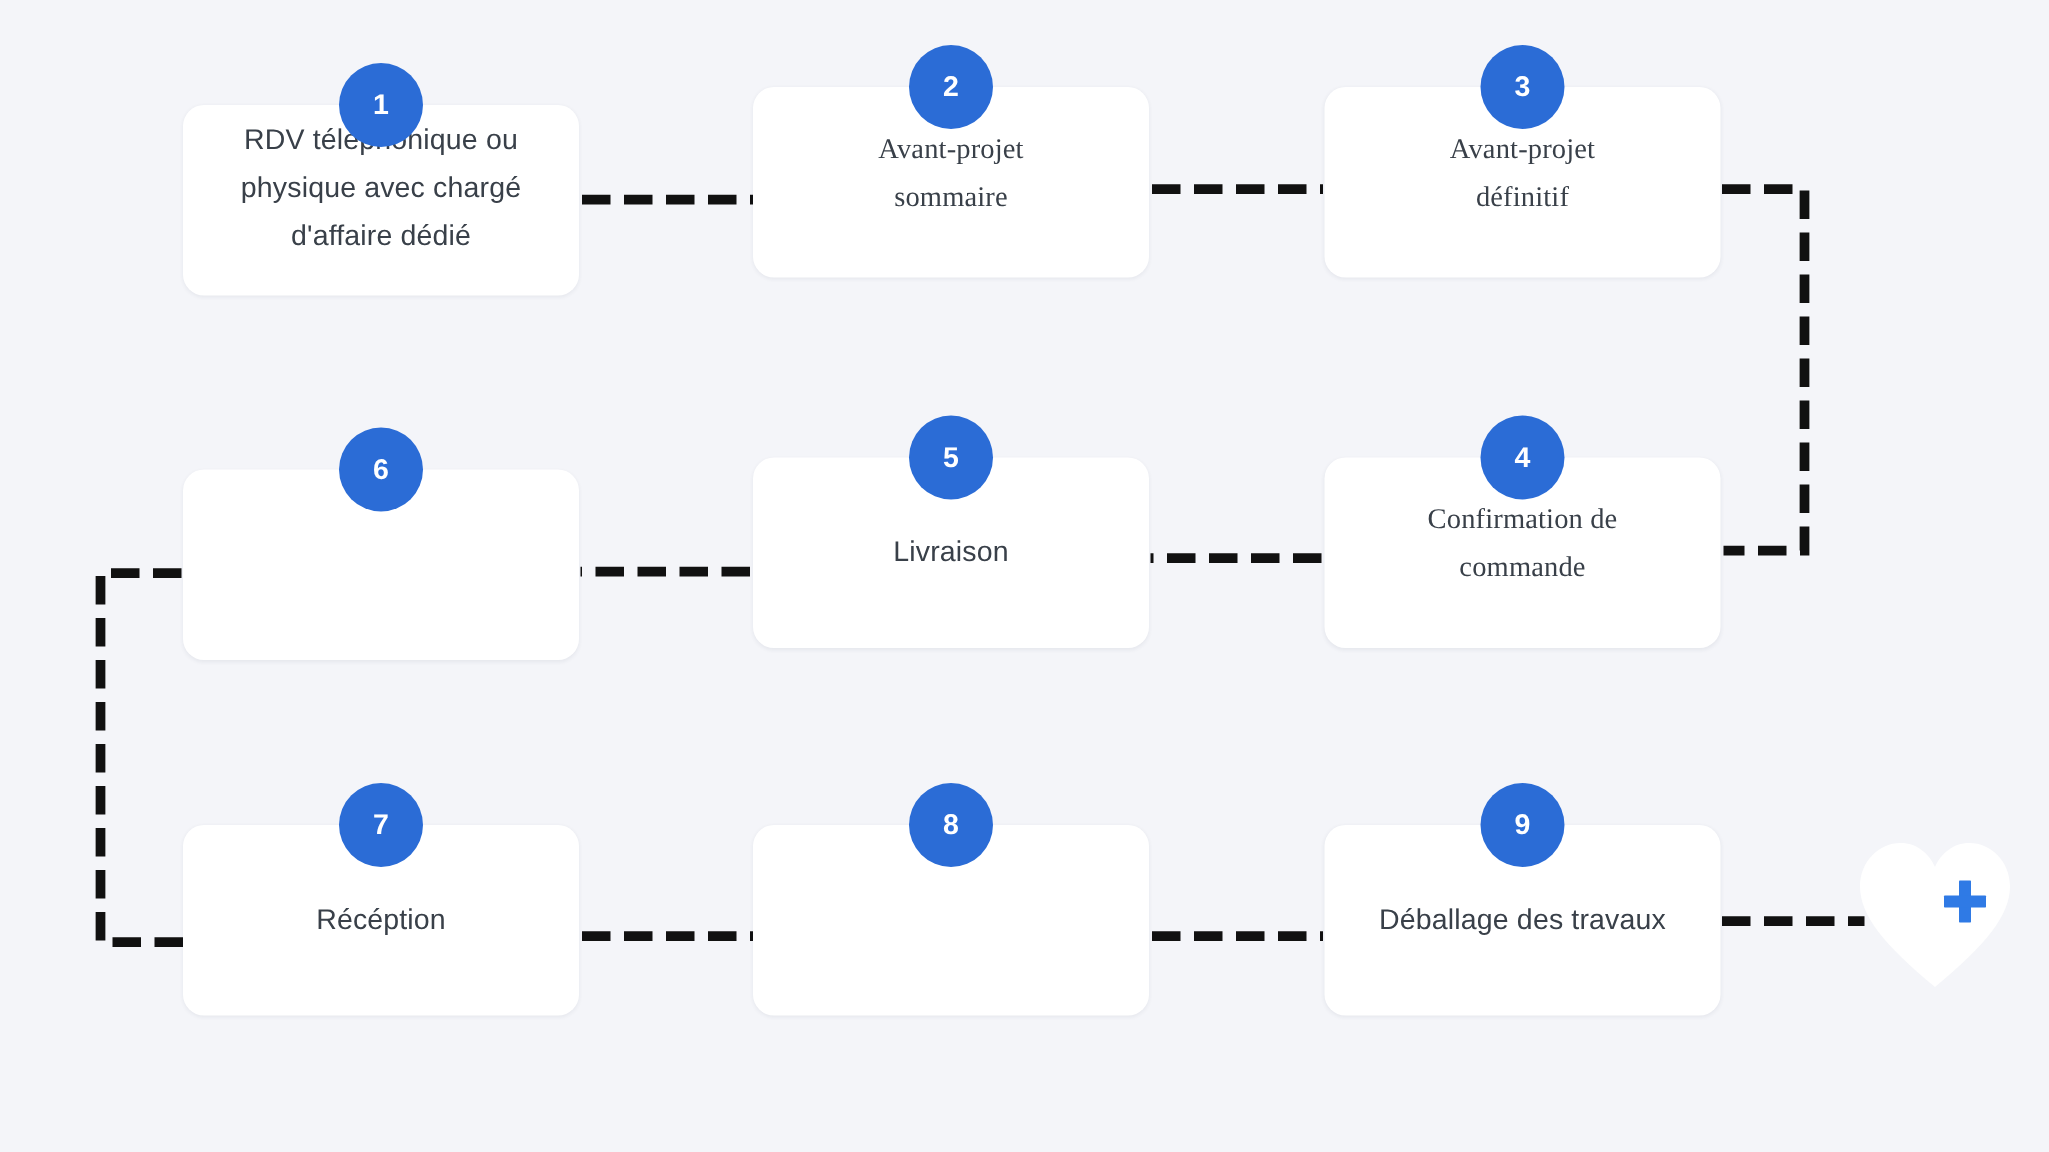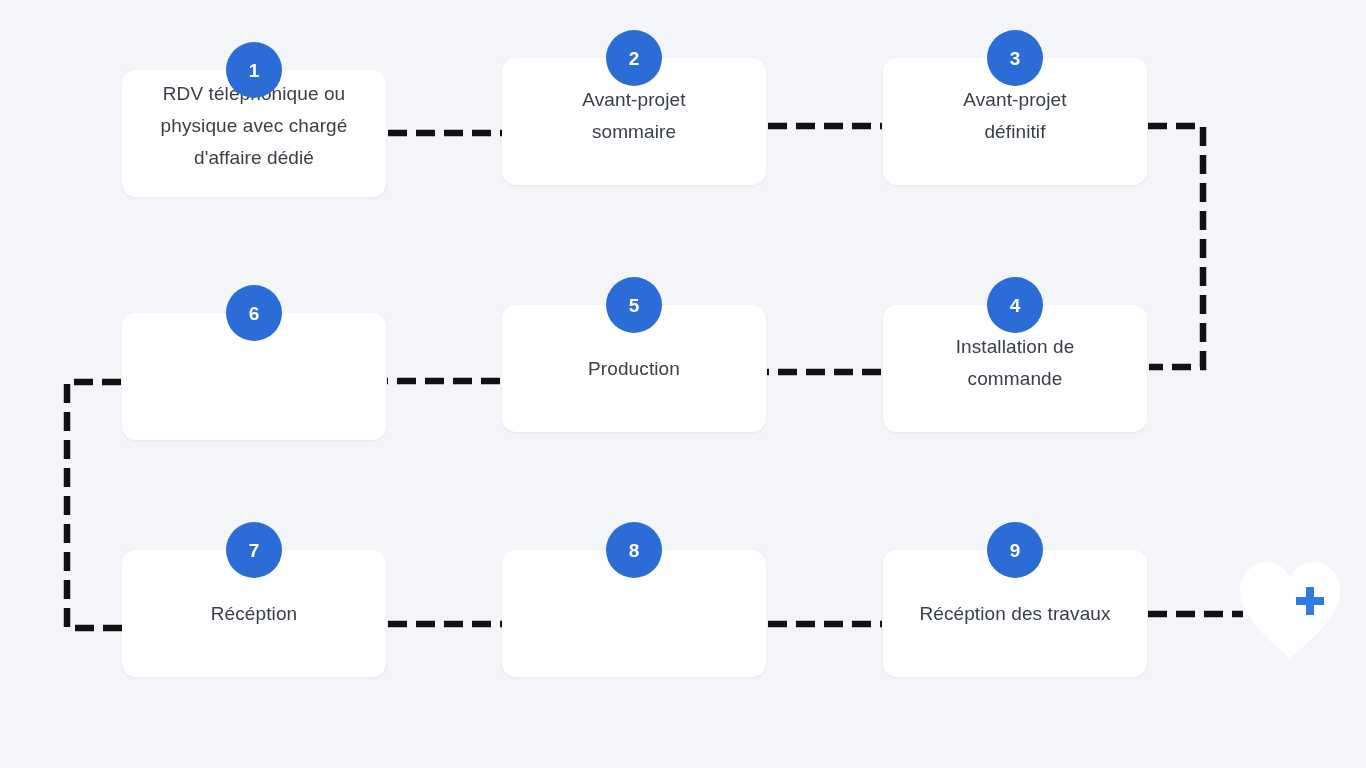--- a/index.html
+++ b/index.html
@@ -53,20 +53,21 @@
     color: #394049;
     letter-spacing: 0.1px;
     white-space: pre-line;
   }
   
   .card.three-line .card-label {
     top: 44%;
   }
   .card.two-line .card-label {
     top: 46%;
+    font-family: Liberation Serif, serif;
   }
 
   .badge {
     position: absolute;
     width: 56px;
     height: 56px;
     border-radius: 50%;
     background: #2b6cd6;
     color: #ffffff;
     font-size: 19px;
@@ -136,45 +137,45 @@
   </div>
 
   <div class="card two-line" style="left:883px; top:58px;">
     <div class="badge">3</div>
     <div class="card-label">Avant-projet
 définitif</div>
   </div>
 
   <div class="card two-line" style="left:883px; top:305px;">
     <div class="badge">4</div>
-    <div class="card-label">Installation de
+    <div class="card-label">Confirmation de
 commande</div>
   </div>
 
   <div class="card" style="left:502px; top:305px;">
     <div class="badge">5</div>
-    <div class="card-label">Production</div>
+    <div class="card-label">Livraison</div>
   </div>
 
   <div class="card two-line" style="left:122px; top:313px;">
     <div class="badge">6</div>
   </div>
 
   <div class="card" style="left:122px; top:550px;">
     <div class="badge">7</div>
     <div class="card-label">Récéption</div>
   </div>
 
   <div class="card" style="left:502px; top:550px;">
     <div class="badge">8</div>
   </div>
 
   <div class="card" style="left:883px; top:550px;">
     <div class="badge">9</div>
-    <div class="card-label">Récéption des travaux</div>
+    <div class="card-label">Déballage des travaux</div>
   </div>
 
   <div class="heart-end" style="left:1238px; top:560px;">
     <svg viewBox="0 0 104 100">
       <path fill="#ffffff" d="M52 98
                C 18 70 2 50 2 31
                C 2 14 15 2 29 2
                C 40 2 48 9 52 18
                C 56 9 64 2 75 2
                C 89 2 102 14 102 31

